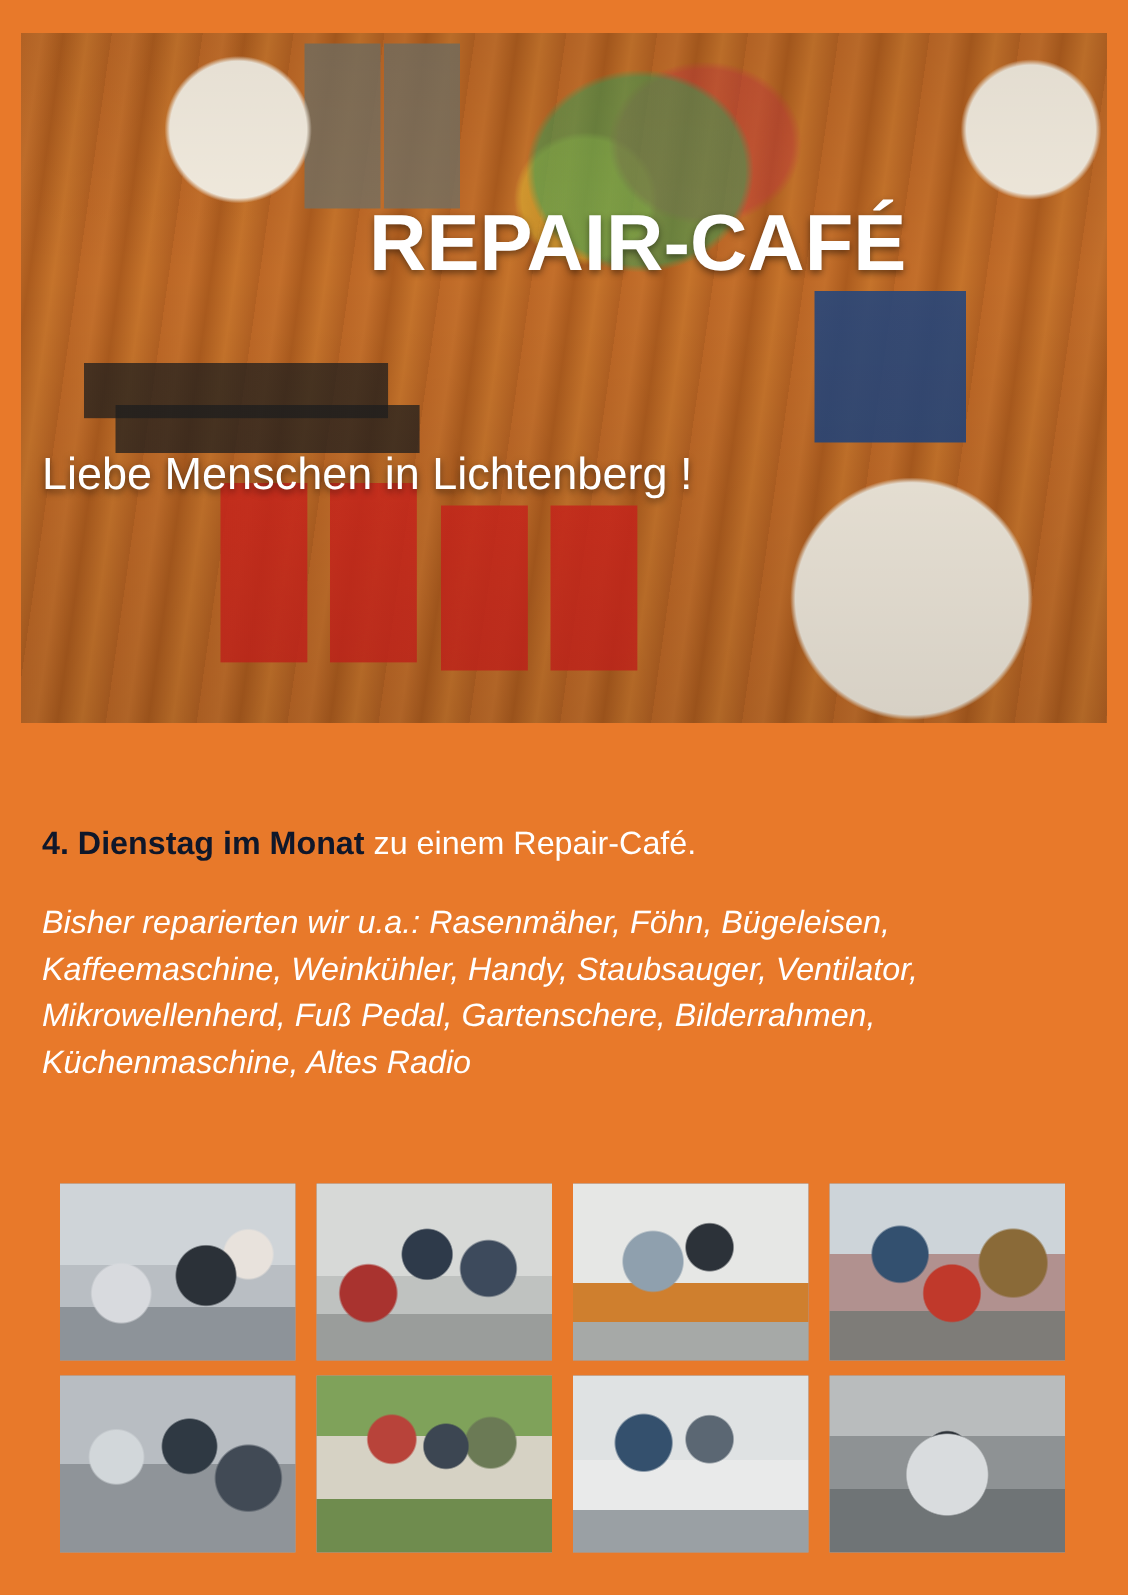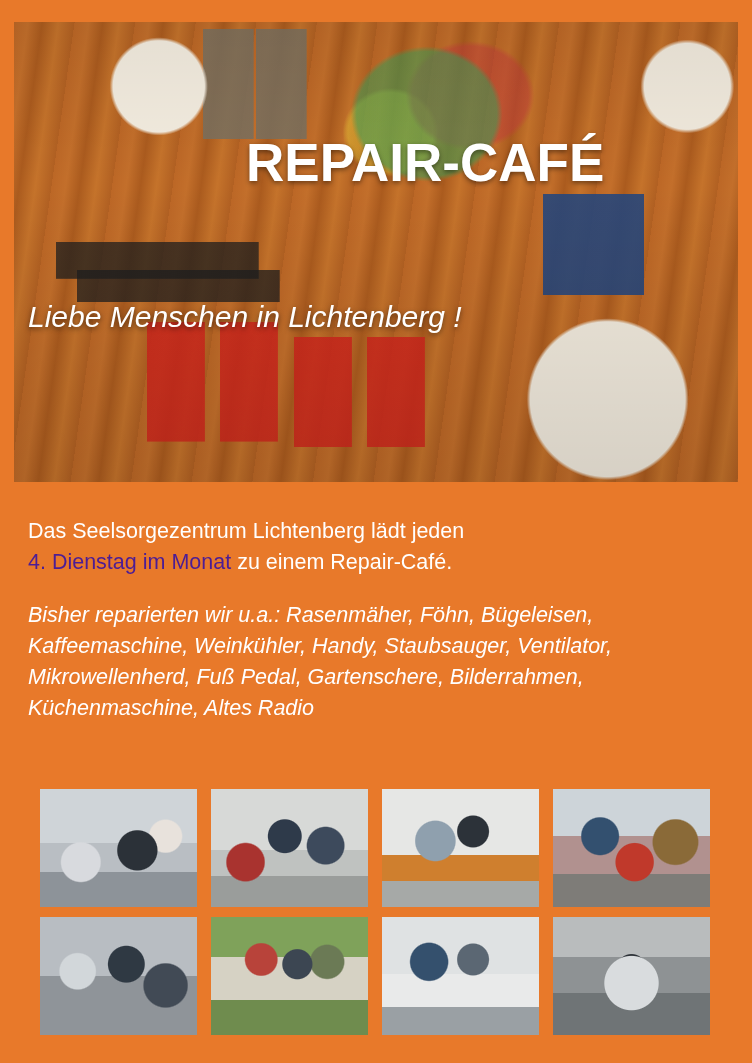--- a/index.html
+++ b/index.html
@@ -83,37 +83,36 @@
     white-space: nowrap;
   }
   .hero-subtitle {
     position: absolute;
     left: 14px;
     top: 278px;
     font-size: 30px;
     color: #ffffff;
     text-shadow: 0 2px 5px rgba(0,0,0,0.5);
     white-space: nowrap;
-    font-style: italic;
   }
 
   
   .body-text {
     position: absolute;
     left: 28px;
     top: 516px;
     width: 700px;
     color: #ffffff;
     font-size: 21.5px;
     line-height: 31px;
   }
   .para + .para { margin-top: 22px; font-style: italic; }
   .hl {
-    color: #4c1d95;
-    font-weight: normal;
+    color: #0f172a;
+    font-weight: bold;
     margin-top: 33px;
   }
 
   
   .grid {
     position: absolute;
     left: 40px;
     top: 789px;
     width: 672px;
     display: grid;
@@ -191,21 +190,21 @@
 
   <div class="hero">
     <div class="hero-photo"></div>
     <div class="hero-shade"></div>
     <div class="hero-title">REPAIR-CAFÉ</div>
     <div class="hero-subtitle">Liebe Menschen in Lichtenberg !</div>
   </div>
 
   <div class="body-text">
     <div class="para">
-      <span>Das Seelsorgezentrum Lichtenberg lädt jeden</span><br>
+      <br>
       <span class="hl">4. Dienstag im Monat</span><span> zu einem Repair-Café.</span>
     </div>
     <div class="para">Bisher reparierten wir u.a.: Rasenmäher, Föhn, Bügeleisen, Kaffeemaschine, Weinkühler, Handy, Staubsauger, Ventilator, Mikrowellenherd, Fuß Pedal, Gartenschere, Bilderrahmen, Küchenmaschine, Altes Radio</div>
   </div>
 
   <div class="grid">
     <div class="thumb t1">
         <div class="scene"></div>
       </div>
     <div class="thumb t2">

